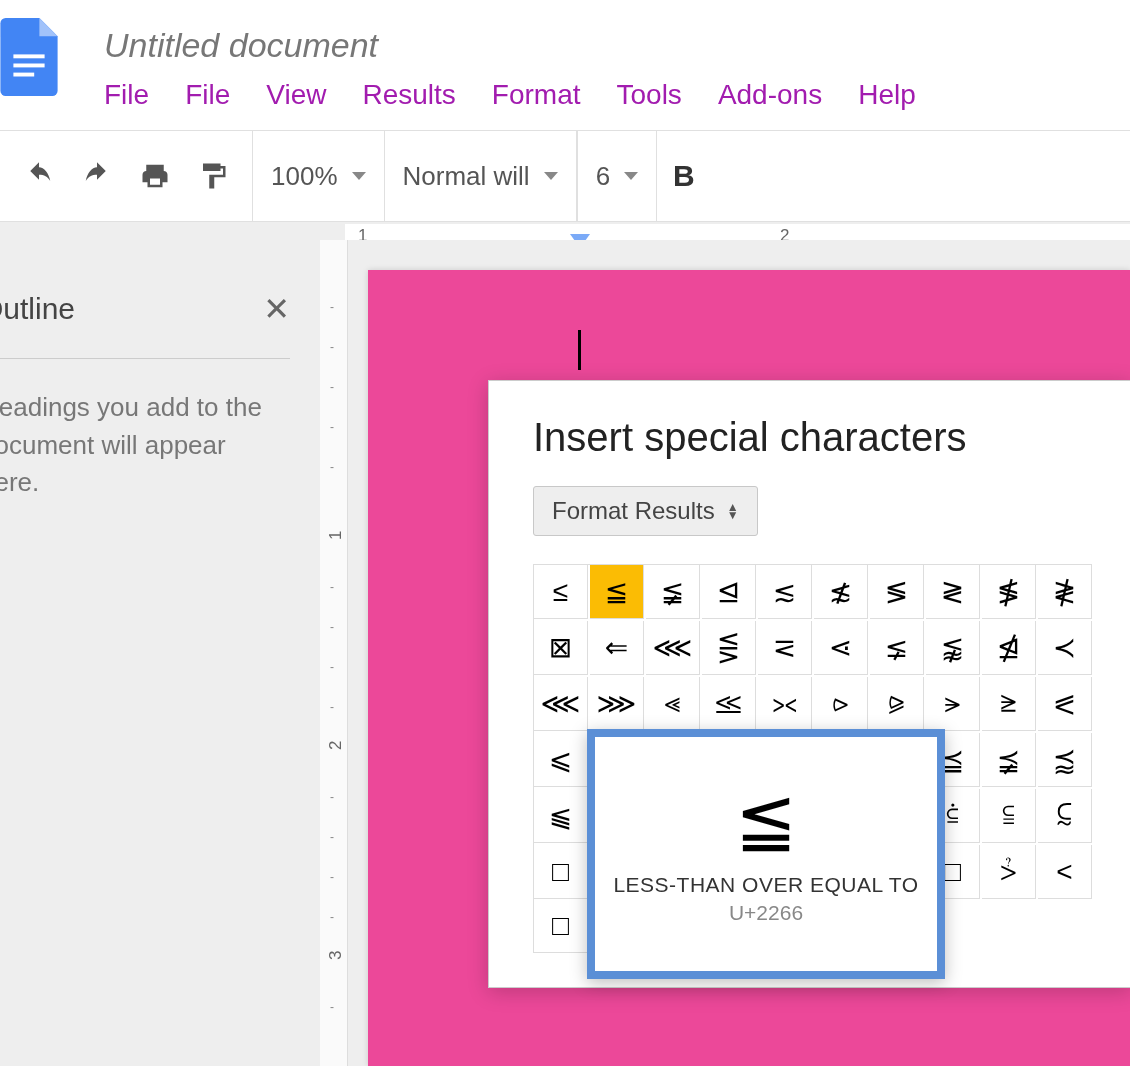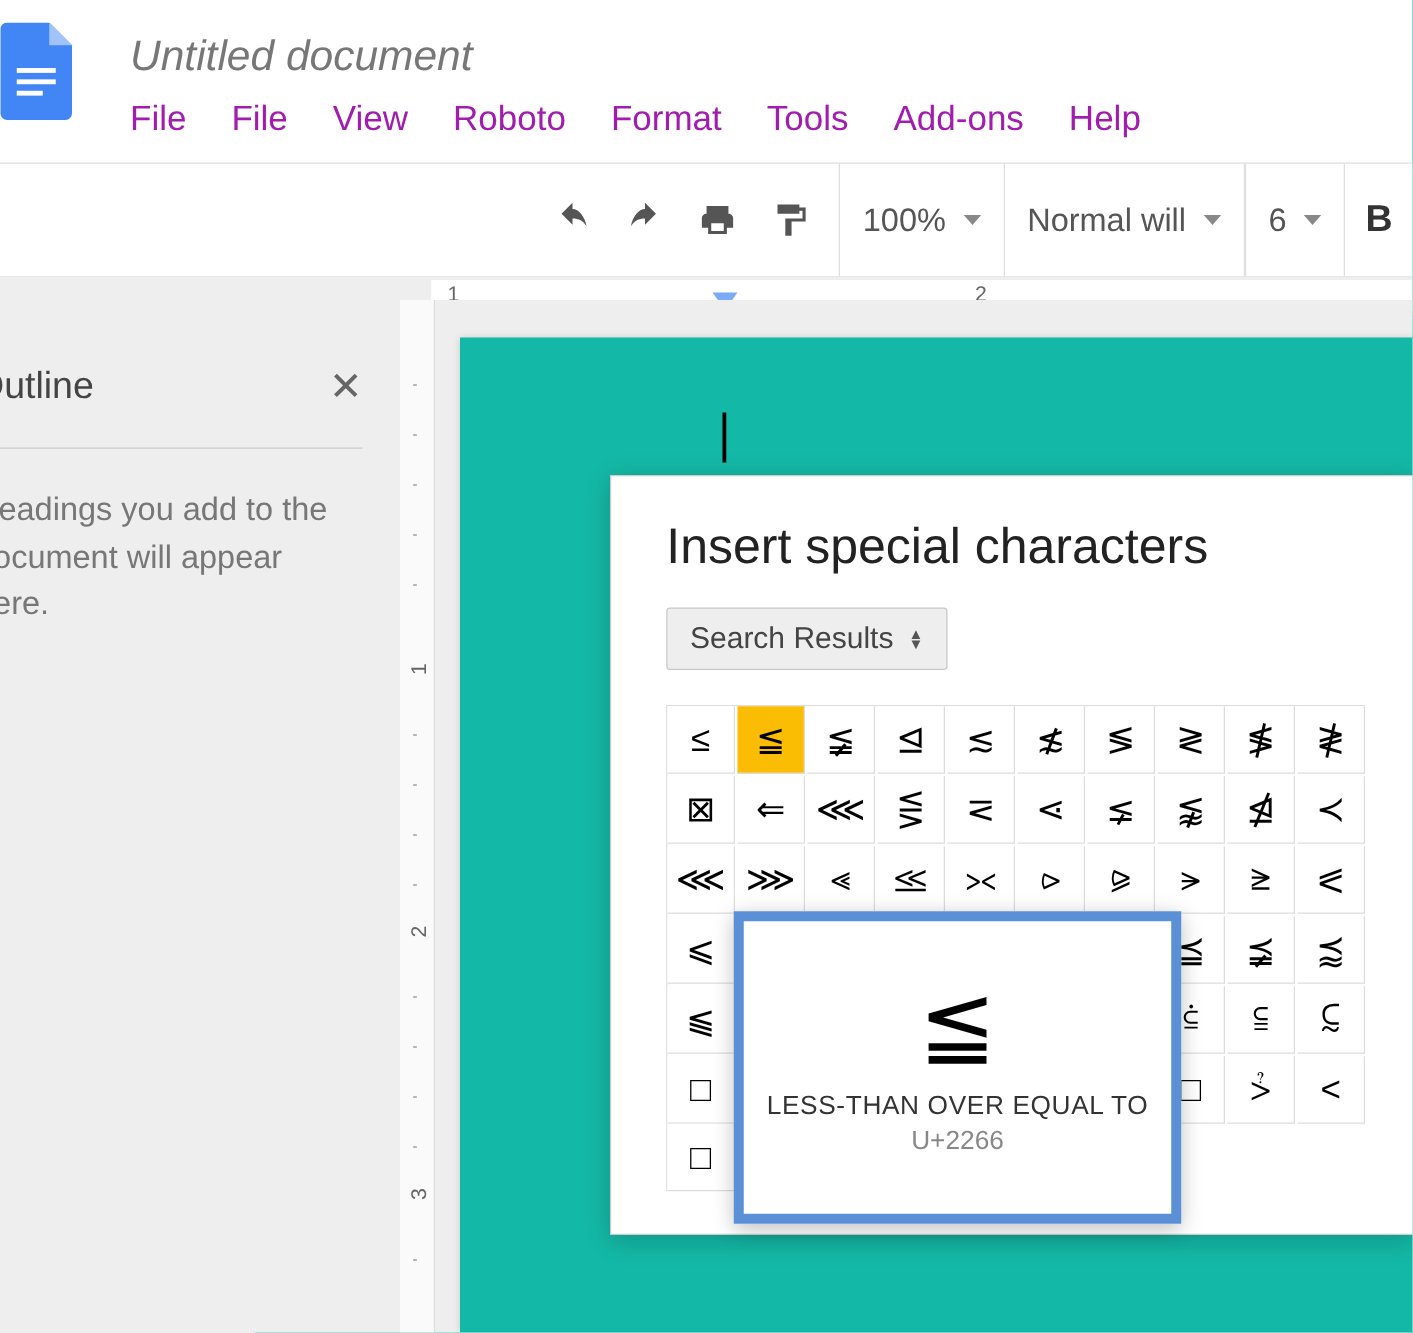--- a/index.html
+++ b/index.html
@@ -33,21 +33,20 @@
   }
   .menu-bar { display: flex; gap: 36px; padding-left: 36px; }
   .menu-item { font-size: 28px; color: #a21caf; cursor: pointer; }
   .toolbar {
     display: flex;
     align-items: center;
     border-top: 1px solid #e0e0e0;
     border-bottom: 1px solid #e0e0e0;
     height: 92px;
     background: #fff;
-    justify-content: flex-end;
   }
   .tb-group {
     display: flex;
     align-items: center;
     gap: 28px;
     padding: 0 24px;
     height: 100%;
   }
   .tb-sep { width: 0; border-right: 1px solid #e0e0e0; height: 100%; }
   .tb-icon { width: 30px; height: 30px; fill: #555; cursor: pointer; }
@@ -128,21 +127,21 @@
     background: #fafafa;
     border-right: 1px solid #ddd;
     position: relative;
     font-size: 17px;
     color: #666;
   }
   .vruler .vnum { position: absolute; left: 6px; transform: rotate(-90deg); transform-origin: left top; }
   .vruler .vt { position: absolute; left: 10px; color: #888; font-size: 12px; }
   .page {
     flex: 1;
-    background: #14b8a6;
+    background: #ec4899;
     margin: 30px 0 0 20px;
     box-shadow: 0 0 6px rgba(0,0,0,0.15);
     position: relative;
   }
   .cursor-line {
     position: absolute;
     top: 60px; left: 210px;
     width: 3px; height: 40px;
     background: #000;
   }
@@ -233,21 +232,21 @@
     <rect x="10" y="28" width="24" height="3" fill="#fff"></rect>
     <rect x="10" y="35" width="24" height="3" fill="#fff"></rect>
     <rect x="10" y="42" width="16" height="3" fill="#fff"></rect>
   </svg>
   <div class="title-menu-area">
     <div class="doc-title">Untitled document</div>
     <div class="menu-bar">
       <span class="menu-item">File</span>
       <span class="menu-item">File</span>
       <span class="menu-item">View</span>
-      <span class="menu-item">Roboto</span>
+      <span class="menu-item">Results</span>
       <span class="menu-item">Format</span>
       <span class="menu-item">Tools</span>
       <span class="menu-item">Add-ons</span>
       <span class="menu-item">Help</span>
     </div>
   </div>
 </div>
 
 <div class="toolbar">
   <div class="tb-group">
@@ -321,21 +320,21 @@
     <span class="vnum" style="top:720px">3</span>
     <span class="vt" style="top:760px">-</span>
   </div>
 
   <div class="page">
     <div class="cursor-line"></div>
 
     <div class="dialog">
       <div class="dialog-title">Insert special characters</div>
       <div class="search-results-sel">
-        <span>Search Results</span>
+        <span>Format Results</span>
         <span class="sort-arrows">
             <span>▲</span>
             <span>▼</span>
           </span>
       </div>
 
       <div class="char-grid" id="char-grid">
           <div class="char-cell">≤</div>
           <div class="char-cell selected">≦</div>
           <div class="char-cell">≨</div>

